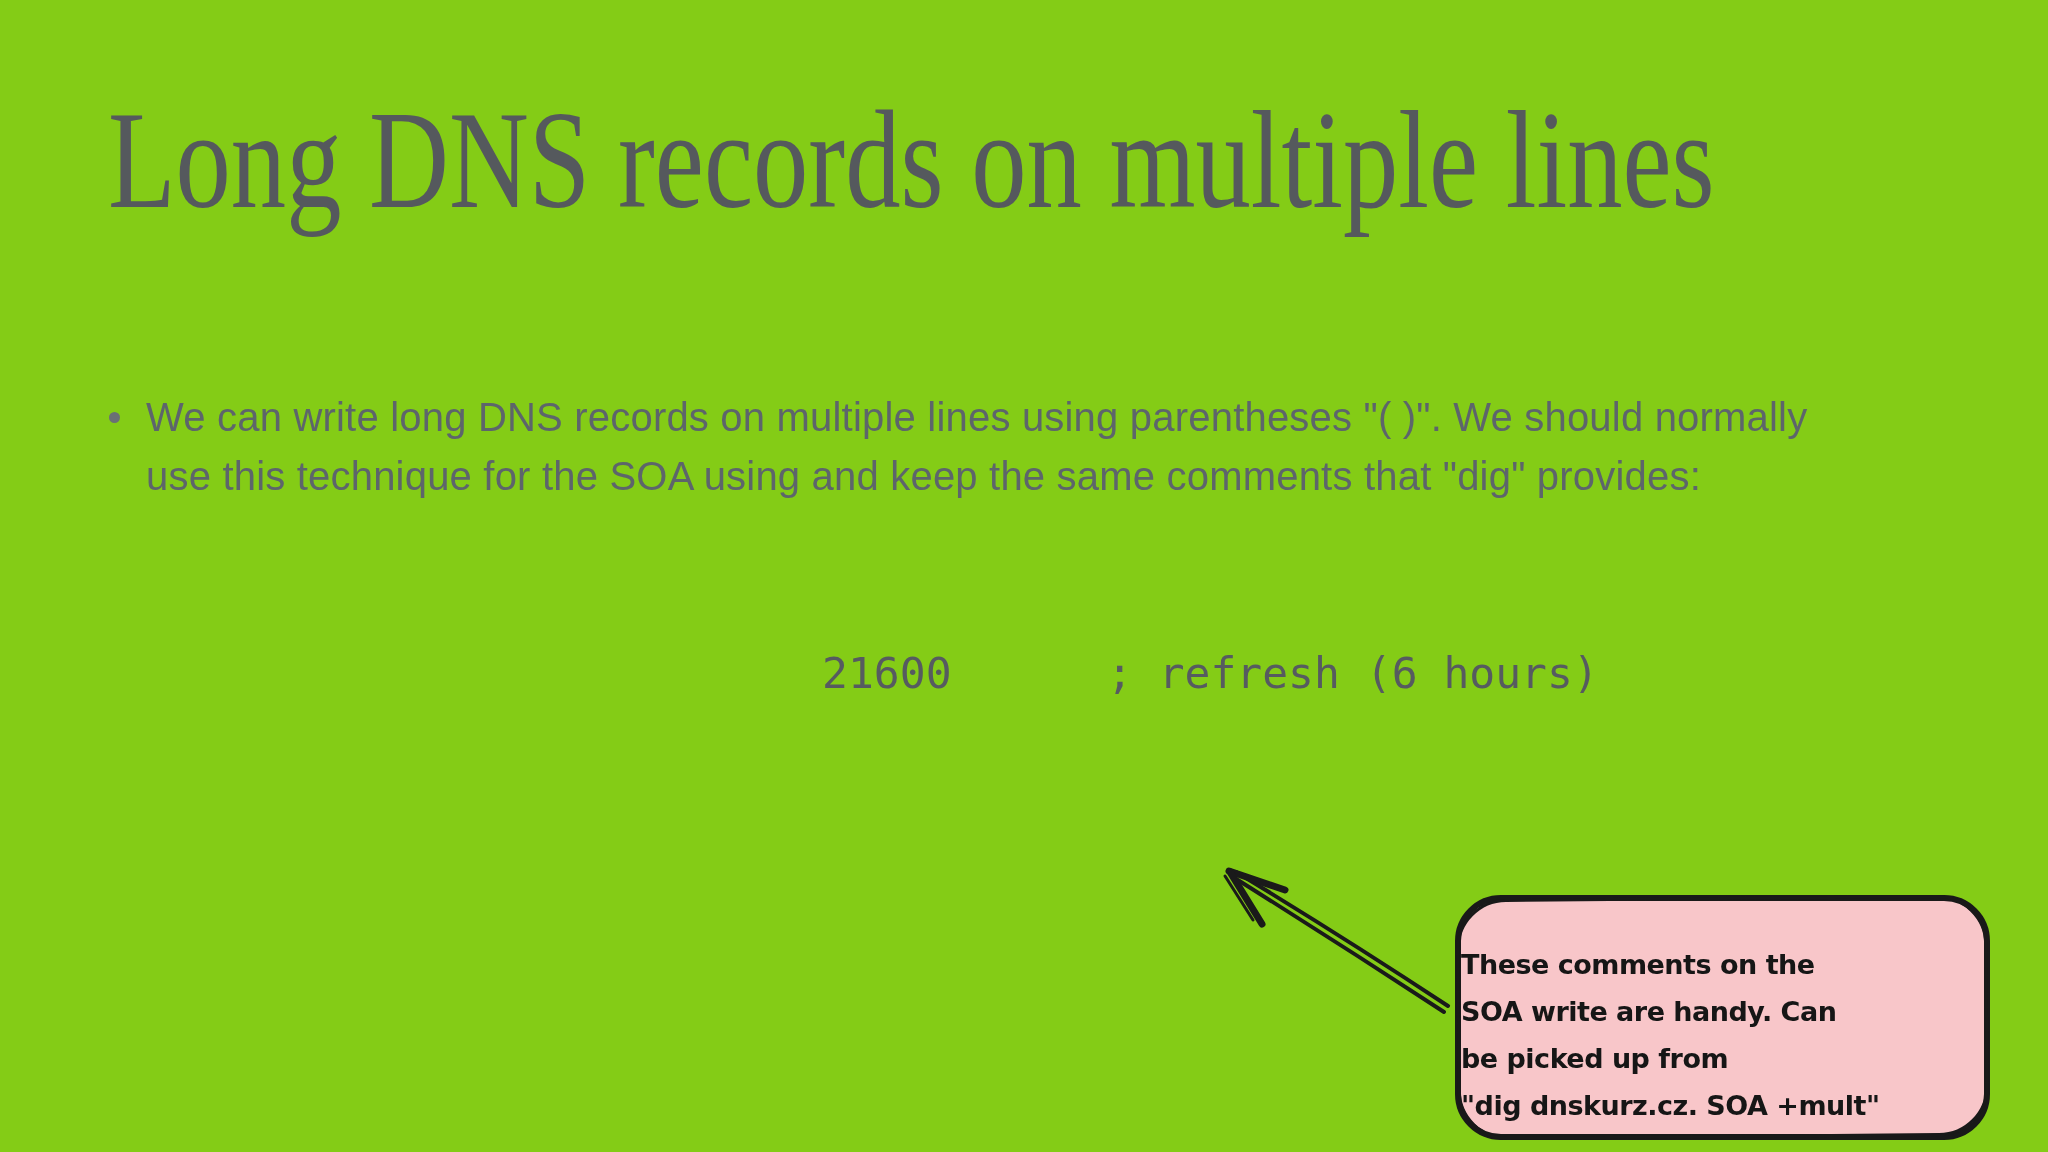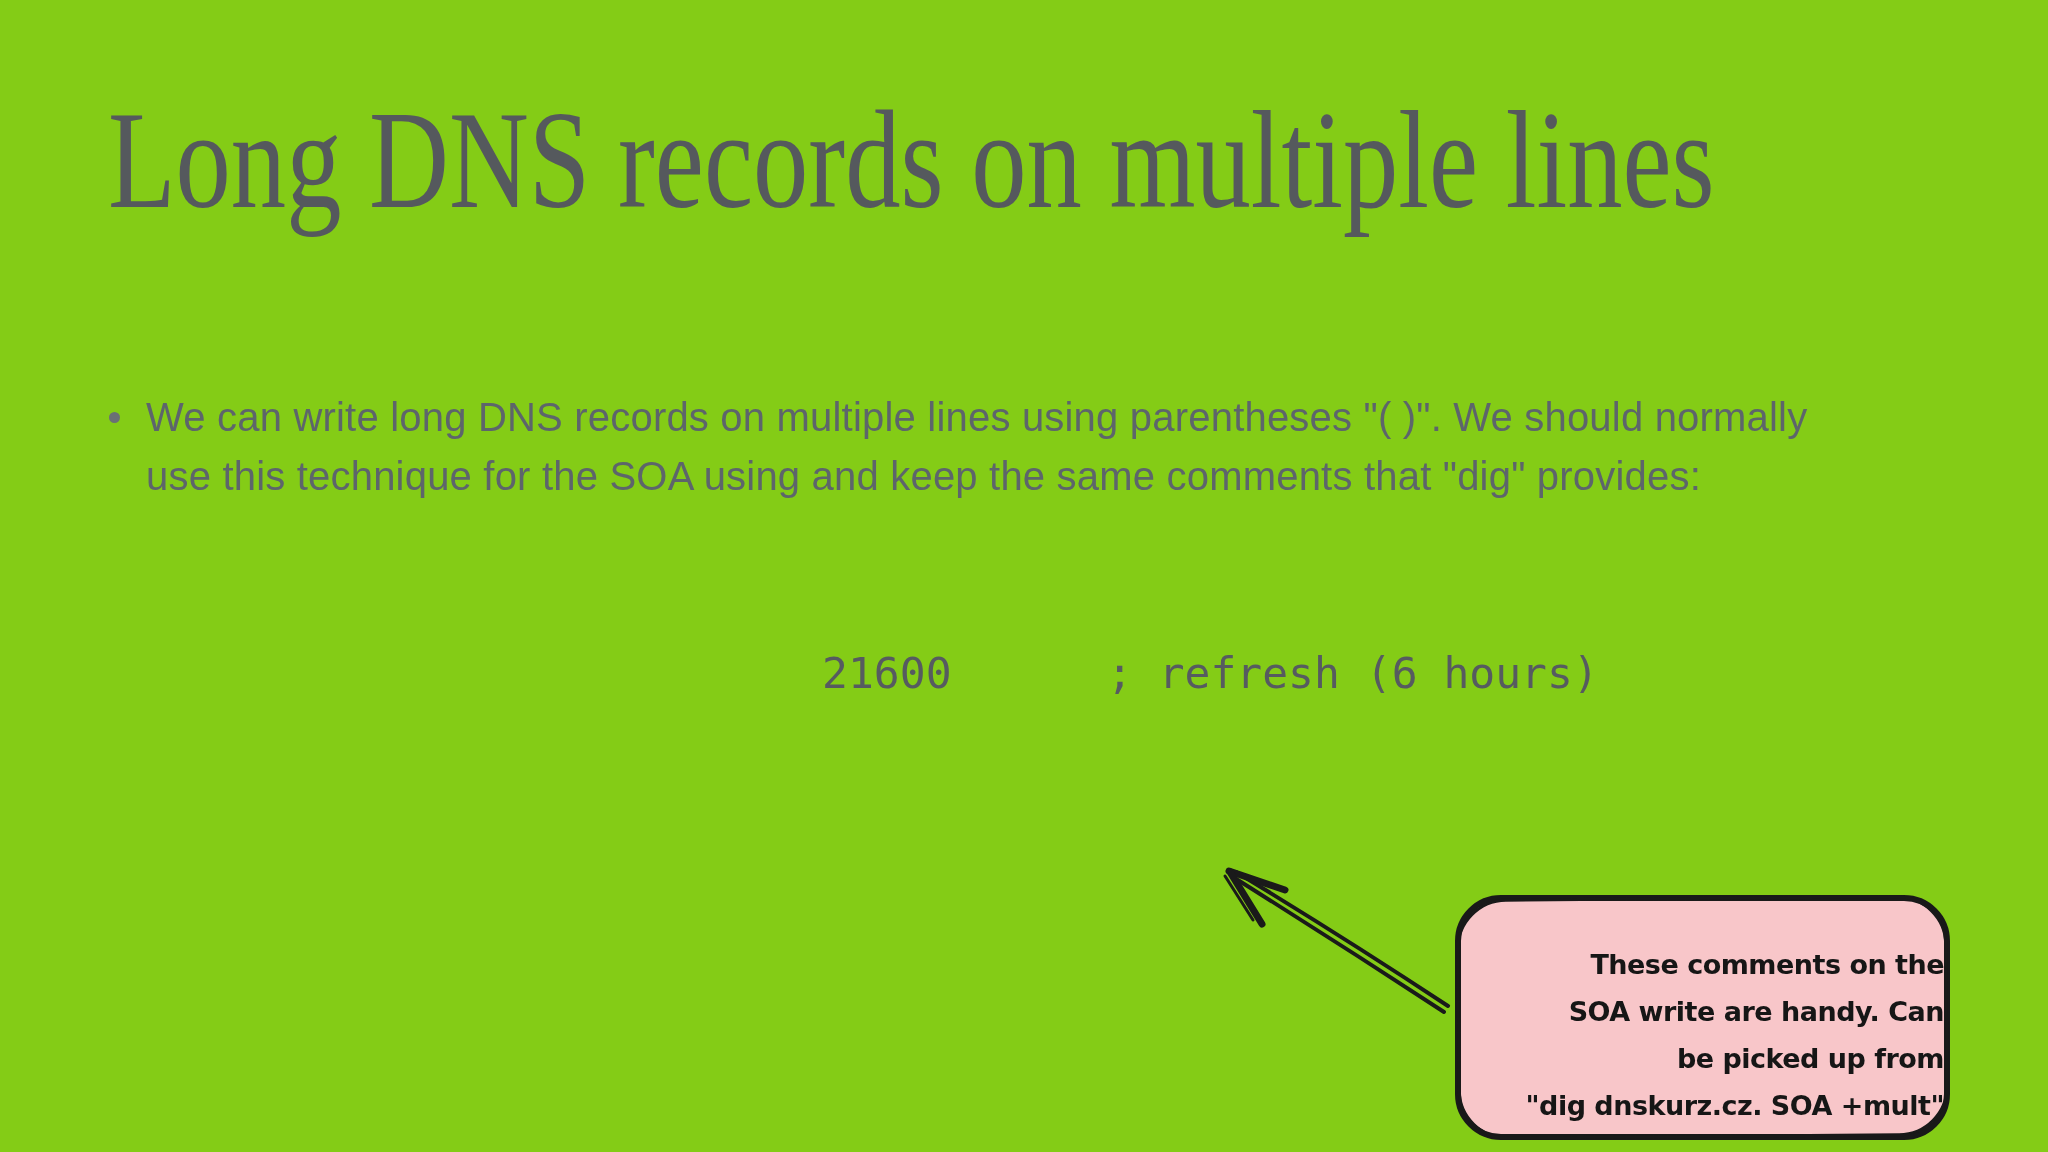--- a/index.html
+++ b/index.html
@@ -65,28 +65,28 @@
     line-height: 58px;
     color: #565b60;
     white-space: pre;
   }
 
   
   .callout {
     position: absolute;
     left: 1455px;
     top: 895px;
-    width: 495px;
+    width: 535px;
     height: 245px;
     box-sizing: border-box;
     background: #f8c6c9;
     border: 6px solid #191919;
     border-radius: 46px;
     padding-top: 40px;
-    text-align: right;
+    text-align: left;
     font-family: "DejaVu Sans", sans-serif;
     font-weight: 700;
     font-size: 27px;
     line-height: 47px;
     letter-spacing: -0.5px;
     color: #161616;
   }
   .callout::before {
     content: "";
     position: absolute;

